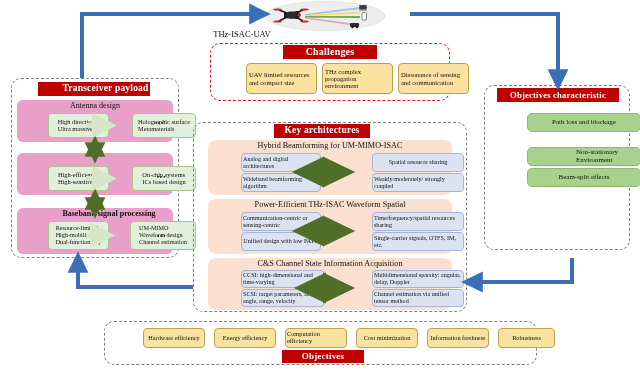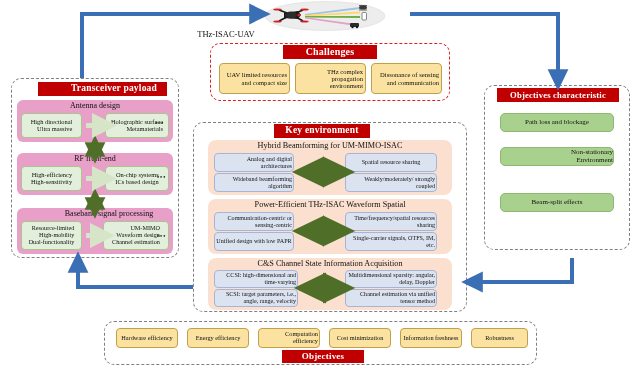--- a/index.html
+++ b/index.html
@@ -21,22 +21,23 @@
     letter-spacing:.2px;line-height:1;
   }
 
   
   .dash-gray{border:1.4px dashed #7f7f7f;border-radius:10px;background:transparent;}
   .dash-red{border:1.6px dashed #E02020;border-radius:10px;background:transparent;}
 
   
   .cell{
     display:flex;align-items:center;justify-content:center;
-    text-align:right;line-height:1.08;box-sizing:border-box;
+    text-align:left;line-height:1.08;box-sizing:border-box;
     border-radius:4px;
+    margin-left:27px;
   }
   .cell-yellow{background:#FBE2A0;border:1px solid #BFA14A;}
   .cell-green-lite{background:#E2EFDA;border:1px solid #A9C48F;}
   .cell-green{background:#A9D18E;border:1px solid #8FB873;border-radius:5px;}
   .cell-blue{background:#DCE3F0;border:1px solid #A7B4D4;border-radius:4px;}
   .band-pink{background:#E8A0C8;border-radius:6px;}
   .band-peach{background:#FBE0CF;border-radius:8px;}
 
   .band-title{
     text-align:center;width:100%;line-height:1;
@@ -77,59 +78,58 @@
 
       <rect x="98" y="11.5" width="4.5" height="7.5" rx="1" fill="#FFFFFF" stroke="#555" stroke-width="0.7"></rect>
 
       <g>
         <rect x="86" y="22" width="9" height="4" rx="1" fill="#2B2B2B"></rect>
         <circle cx="88.5" cy="26.2" r="1.1" fill="#111"></circle>
         <circle cx="93" cy="26.2" r="1.1" fill="#111"></circle>
       </g>
     </svg>
   </div>
-  <div class="abs" style="left:180px;top:29px;width:92px;height:11px;font-size:8.5px;text-align:center;white-space:nowrap;">THz-ISAC-UAV</div>
+  <div class="abs" style="left:196px;top:29px;width:92px;height:11px;font-size:8.5px;text-align:center;white-space:nowrap;">THz-ISAC-UAV</div>
 
   <div class="abs dash-red" style="left:210px;top:43px;width:240px;height:58px;"></div>
   <div class="abs redchip" style="left:283px;top:45px;width:94px;height:14px;font-size:10px;">Challenges</div>
   <div class="abs cell cell-yellow" style="left:219px;top:63px;width:71px;height:31px;font-size:6.6px;padding:2px;">UAV limited resources and compact size</div>
   <div class="abs cell cell-yellow" style="left:295px;top:63px;width:71px;height:31px;font-size:6.6px;padding:2px;">THz complex propagation environment</div>
   <div class="abs cell cell-yellow" style="left:371px;top:63px;width:71px;height:31px;font-size:6.6px;padding:2px;">Dissonance of sensing and communication</div>
 
   <div class="abs dash-gray" style="left:11px;top:78px;width:168px;height:180px;"></div>
-  <div class="abs redchip" style="left:38px;top:82px;width:129px;height:14px;font-size:9.5px;padding-left:23px;">Transceiver payload</div>
+  <div class="abs redchip" style="left:38px;top:82px;width:112px;height:14px;font-size:9.5px;padding-left:23px;">Transceiver payload</div>
 
   <div class="abs band-pink" style="left:17px;top:100px;width:156px;height:42px;"></div>
   <div class="abs band-title" style="left:17px;top:102px;width:156px;font-size:8px;">Antenna design</div>
   <div class="abs cell cell-green-lite" style="left:21px;top:113px;width:61px;height:25px;font-size:6.4px;white-space:pre-line;">High directional
 Ultra massive</div>
   <div class="abs cell cell-green-lite" style="left:105px;top:113px;width:64px;height:25px;font-size:6.4px;white-space:pre-line;">Holographic surface
 Metamaterials</div>
   <div class="abs dots" style="left:155px;top:120px;font-size:6px;color:#222;">•••</div>
 
   <div class="abs band-pink" style="left:17px;top:153px;width:156px;height:42px;"></div>
-  <div class="abs band-title" style="left:17px;top:155px;width:156px;font-size:8px;">RF front-end</div>
   <div class="abs cell cell-green-lite" style="left:21px;top:166px;width:61px;height:25px;font-size:6.4px;white-space:pre-line;">High-efficiency
 High-sensitivity</div>
   <div class="abs cell cell-green-lite" style="left:105px;top:166px;width:64px;height:25px;font-size:6.4px;white-space:pre-line;">On-chip systems
 ICs based design</div>
   <div class="abs dots" style="left:157px;top:174px;font-size:6px;color:#222;">•••</div>
 
   <div class="abs band-pink" style="left:17px;top:208px;width:156px;height:46px;"></div>
-  <div class="abs band-title" style="left:17px;top:210px;width:184px;font-size:8px;">Baseband signal processing</div>
+  <div class="abs band-title" style="left:17px;top:210px;width:184px;font-size:8px;font-weight:bold;">Baseband signal processing</div>
   <div class="abs cell cell-green-lite" style="left:21px;top:221px;width:61px;height:29px;font-size:6.2px;white-space:pre-line;">Resource-limited
 High-mobility
 Dual-functionality</div>
   <div class="abs cell cell-green-lite" style="left:103px;top:221px;width:66px;height:29px;font-size:6.2px;white-space:pre-line;">UM-MIMO
 Waveform design
 Channel estimation</div>
   <div class="abs dots" style="left:157px;top:233px;font-size:6px;color:#222;">•••</div>
 
   <div class="abs dash-gray" style="left:193px;top:122px;width:274px;height:190px;"></div>
-  <div class="abs redchip" style="left:274px;top:124px;width:96px;height:14px;font-size:9.5px;">Key environment</div>
+  <div class="abs redchip" style="left:274px;top:124px;width:96px;height:14px;font-size:9.5px;">Key architectures</div>
 
   <div class="abs band-peach" style="left:208px;top:140px;width:244px;height:55px;"></div>
   <div class="abs band-title" style="left:208px;top:142px;width:244px;font-size:8.2px;">Hybrid Beamforming for UM-MIMO-ISAC</div>
   <div class="abs cell cell-blue" style="left:214px;top:153px;width:80px;height:19px;font-size:6.1px;padding:1px;">Analog and digital architectures</div>
   <div class="abs cell cell-blue" style="left:214px;top:173px;width:80px;height:19px;font-size:6.1px;padding:1px;">Wideband beamforming algorithm</div>
   <div class="abs cell cell-blue" style="left:345px;top:153px;width:92px;height:19px;font-size:6.1px;padding:1px;">Spatial resource sharing</div>
   <div class="abs cell cell-blue" style="left:345px;top:173px;width:92px;height:19px;font-size:6.1px;padding:1px;">Weakly/moderately/ strongly coupled</div>
 
   <div class="abs band-peach" style="left:208px;top:199px;width:244px;height:55px;"></div>
   <div class="abs band-title" style="left:208px;top:201px;width:244px;font-size:8.2px;">Power-Efficient THz-ISAC Waveform Spatial</div>
@@ -142,21 +142,21 @@
   <div class="abs band-title" style="left:208px;top:260px;width:244px;font-size:8.2px;">C&amp;S Channel State Information Acquisition</div>
   <div class="abs cell cell-blue" style="left:214px;top:270px;width:84px;height:18px;font-size:6.1px;padding:1px;">CCSI: high-dimensional and time-varying</div>
   <div class="abs cell cell-blue" style="left:214px;top:289px;width:84px;height:18px;font-size:6.1px;padding:1px;">SCSI: target parameters, i.e., angle, range, velocity</div>
   <div class="abs cell cell-blue" style="left:345px;top:270px;width:92px;height:18px;font-size:6.1px;padding:1px;">Multidimensional sparsity: angular, delay, Doppler</div>
   <div class="abs cell cell-blue" style="left:345px;top:289px;width:92px;height:18px;font-size:6.1px;padding:1px;">Channel estimation via unified tensor method</div>
 
   <div class="abs dash-gray" style="left:484px;top:85px;width:146px;height:165px;"></div>
   <div class="abs redchip" style="left:497px;top:88px;width:122px;height:14px;font-size:8.6px;">Objectives characteristic</div>
   <div class="abs cell cell-green" style="left:500px;top:113px;width:114px;height:19px;font-size:7px;">Path loss and blockage</div>
   <div class="abs cell cell-green" style="left:500px;top:147px;width:114px;height:19px;font-size:7px;padding-left:48px;">Non-stationary Environment</div>
-  <div class="abs cell cell-green" style="left:500px;top:193px;width:114px;height:19px;font-size:7px;">Beam-split effects</div>
+  <div class="abs cell cell-green" style="left:500px;top:168px;width:114px;height:19px;font-size:7px;">Beam-split effects</div>
 
   <div class="abs dash-gray" style="left:104px;top:321px;width:433px;height:44px;"></div>
   <div class="abs cell cell-yellow" style="left:116px;top:328px;width:62px;height:20px;font-size:6.3px;padding:1px;">Hardware efficiency</div>
   <div class="abs cell cell-yellow" style="left:187px;top:328px;width:62px;height:20px;font-size:6.3px;padding:1px;">Energy efficiency</div>
   <div class="abs cell cell-yellow" style="left:258px;top:328px;width:62px;height:20px;font-size:6.3px;padding:1px;">Computation efficiency</div>
   <div class="abs cell cell-yellow" style="left:329px;top:328px;width:62px;height:20px;font-size:6.3px;padding:1px;">Cost minimization</div>
   <div class="abs cell cell-yellow" style="left:400px;top:328px;width:62px;height:20px;font-size:6.3px;padding:1px;">Information freshness</div>
   <div class="abs cell cell-yellow" style="left:471px;top:328px;width:57px;height:20px;font-size:6.3px;padding:1px;">Robustness</div>
   <div class="abs redchip" style="left:282px;top:350px;width:82px;height:13px;font-size:9px;">Objectives</div>
 

